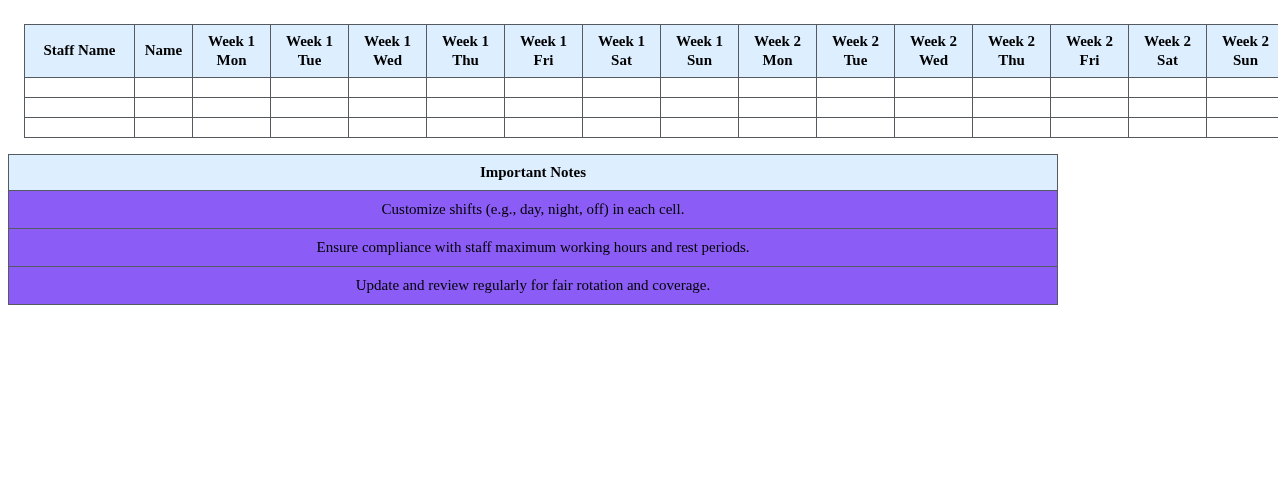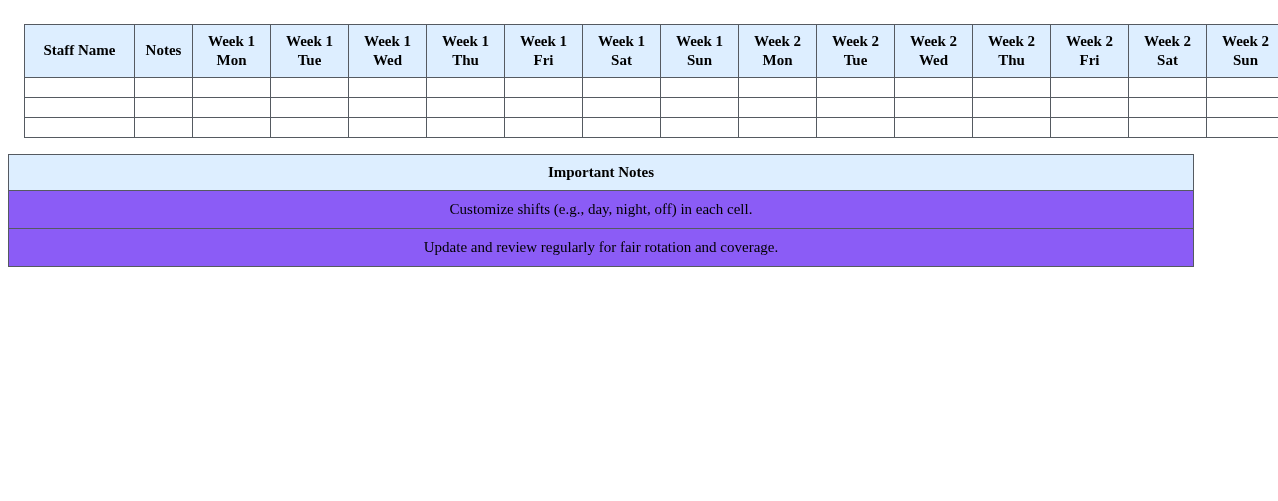--- a/index.html
+++ b/index.html
@@ -44,21 +44,21 @@
     background: #ffffff;
   }
   .schedule col.c-staff { width: 110px; }
   .schedule col.c-role  { width: 58px; }
   .schedule col.c-day   { width: 78px; }
 
   .hdr-line { display: block; }
 
   
   .notes {
-    width: 1186px;
+    width: 1050px;
     margin-top: 12px;
   }
   .notes th {
     background: #ddeeff;
     border: 1px solid #555a61;
     font-weight: bold;
     font-size: 15px;
     text-align: center;
     padding: 9px 4px;
   }
@@ -93,21 +93,21 @@
       <col class="c-day">
         <col class="c-day">
         <col class="c-day">
     </colgroup>
     <thead>
       <tr>
         <th>
           <span class="hdr-line">Staff Name</span>
         </th>
         <th>
-          <span class="hdr-line">Notes</span>
+          <span class="hdr-line">Name</span>
         </th>
         <th>
           <span class="hdr-line">Week 1</span>
           <span class="hdr-line">Mon</span>
         </th>
         <th>
           <span class="hdr-line">Week 1</span>
           <span class="hdr-line">Tue</span>
         </th>
         <th>
@@ -222,18 +222,21 @@
     <thead>
       <tr>
         <th>Important Notes</th>
       </tr>
     </thead>
     <tbody>
       <tr>
         <td>Customize shifts (e.g., day, night, off) in each cell.</td>
       </tr>
       <tr>
+        <td>Ensure compliance with staff maximum working hours and rest periods.</td>
+      </tr>
+      <tr>
         <td>Update and review regularly for fair rotation and coverage.</td>
       </tr>
     </tbody>
   </table>
 
 </div>
 
 </body></html>

